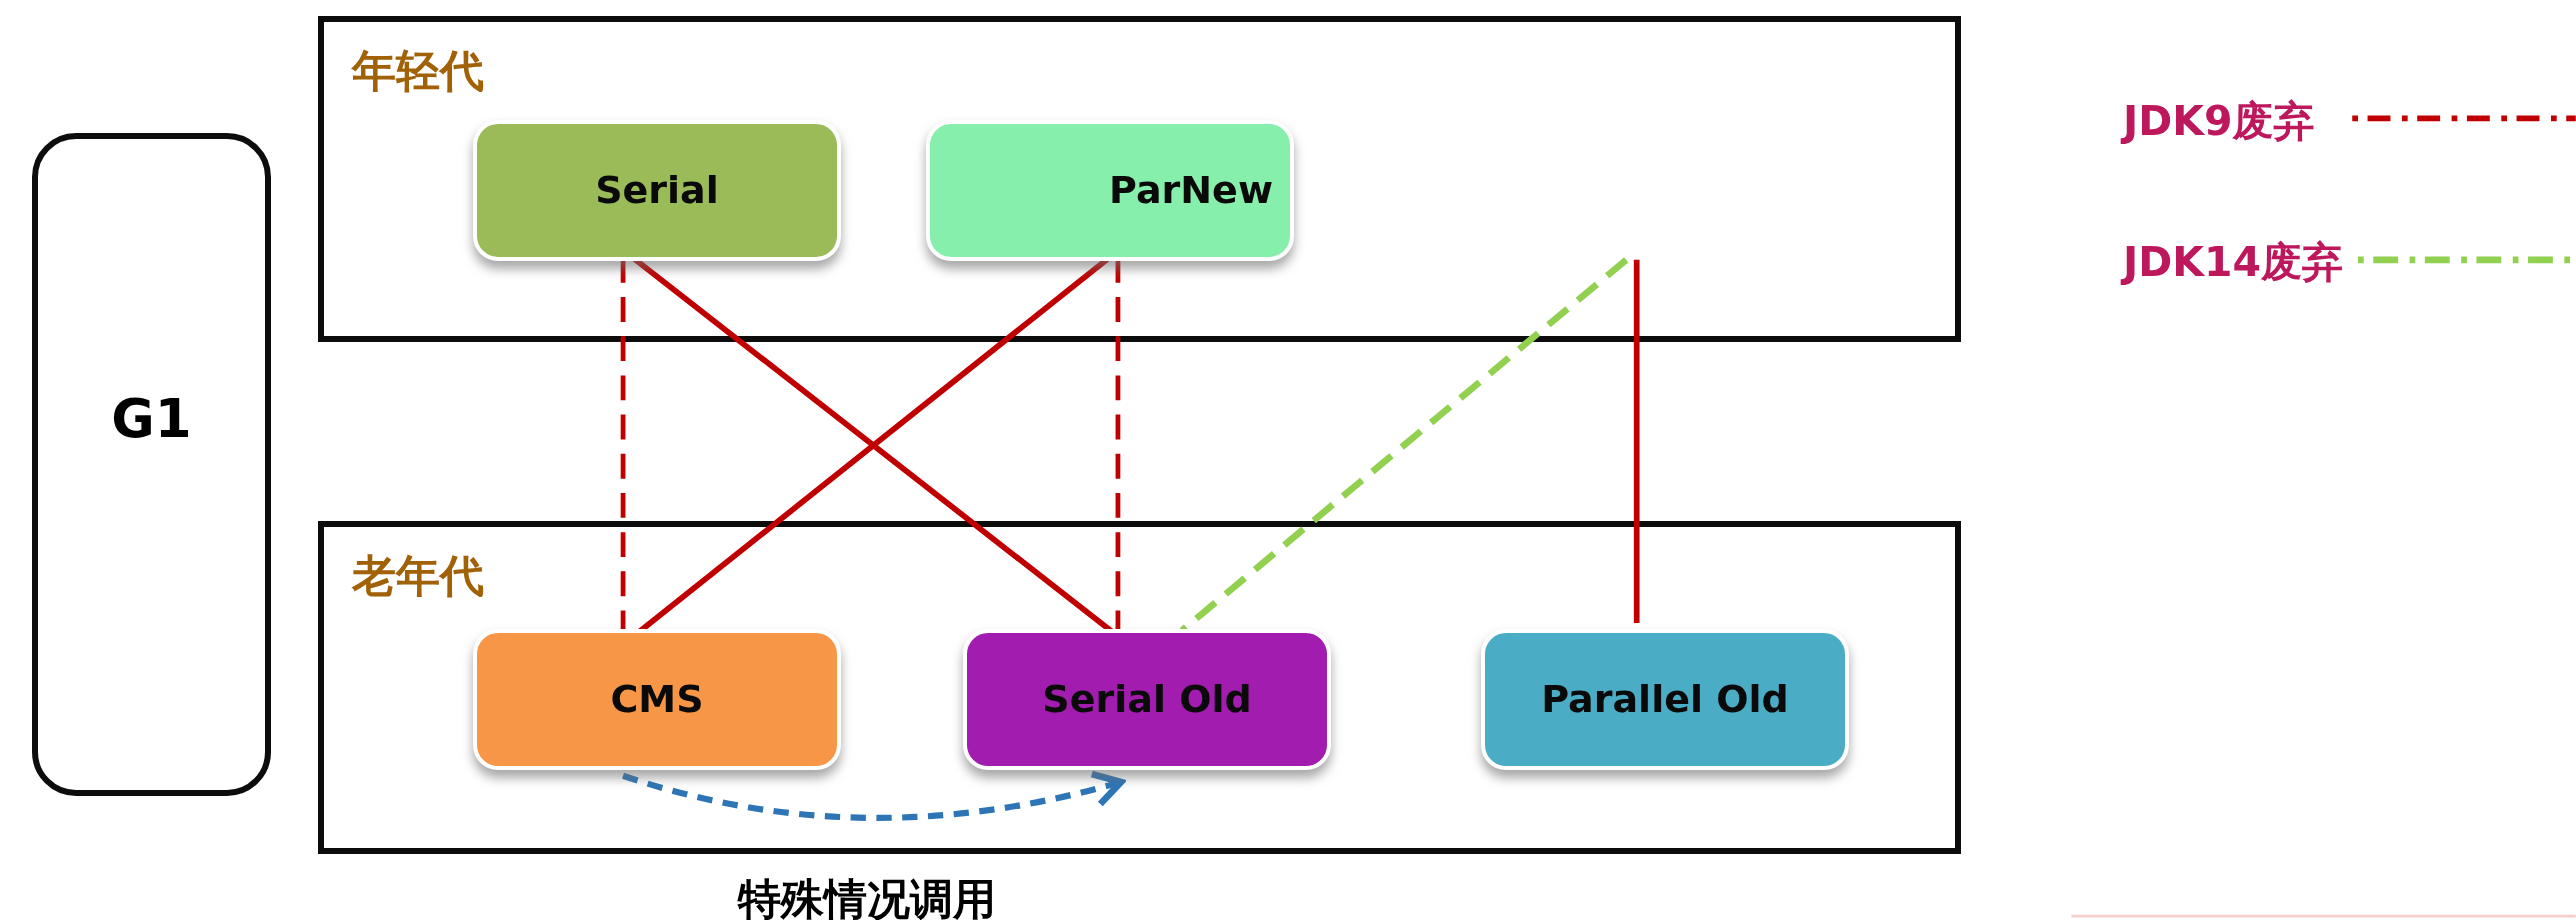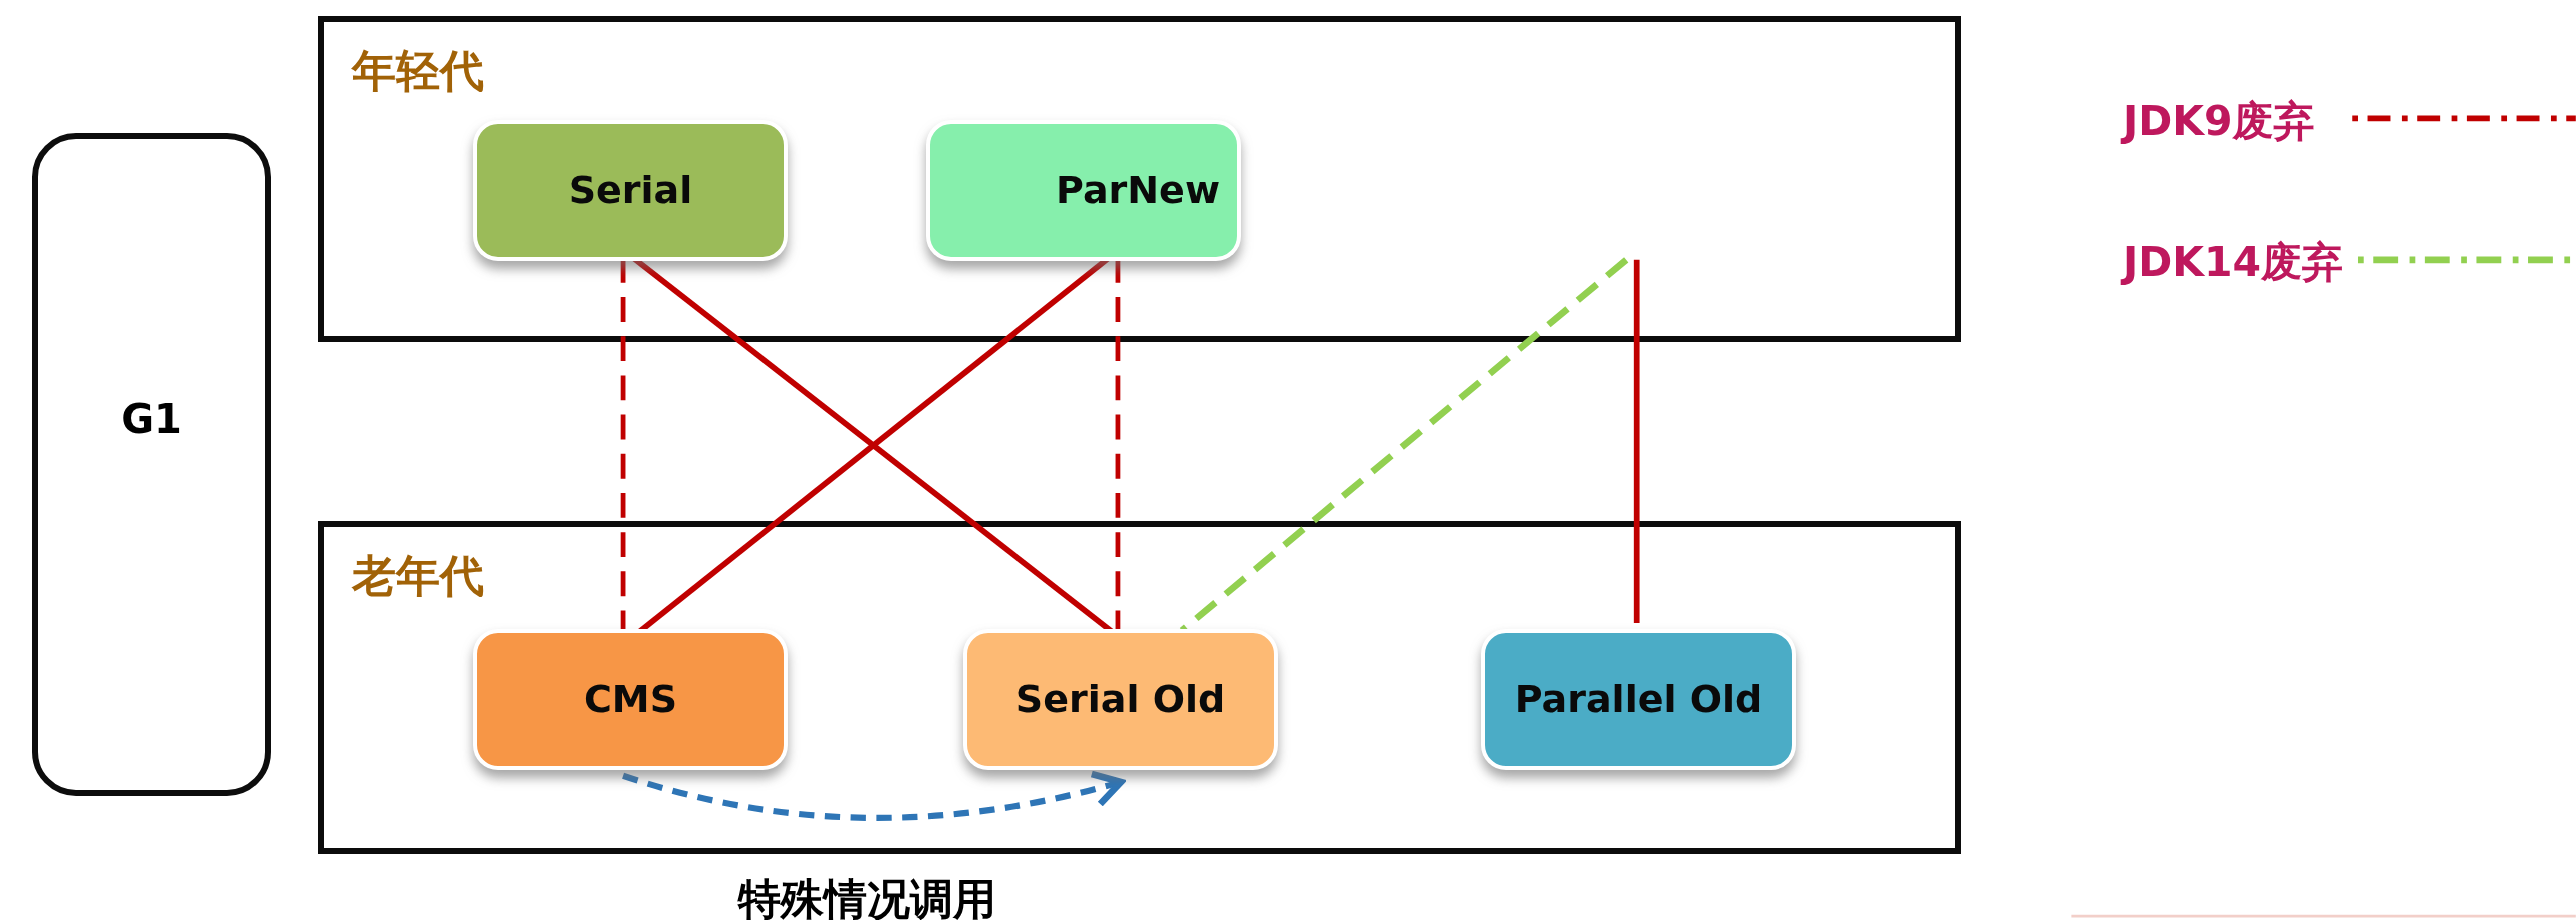--- a/index.html
+++ b/index.html
@@ -16,37 +16,37 @@
   .region-old{left:318px;top:521px;width:1643px;height:333px;}
   .region-label{
     position:absolute;left:28px;top:20px;font-size:44px;font-weight:bold;color:#a16207;
   }
   
   .g1-box{
     position:absolute;left:32px;top:133px;width:239px;height:663px;
     border:6.7px solid #0d0d0d;border-radius:44px;box-sizing:border-box;
     display:flex;align-items:center;justify-content:center;z-index:0;
   }
-  .g1-label{font-size:40px;font-weight:bold;color:#000;margin-bottom:92px;}
+  .g1-label{font-size:53px;font-weight:bold;color:#000;margin-bottom:92px;}
   
   .lines{position:absolute;left:0;top:0;z-index:1;}
   
   .collector{
-    position:absolute;width:315px;height:141px;box-sizing:border-box;
+    position:absolute;width:368px;height:141px;box-sizing:border-box;
     border:4.8px solid #ffffff;border-radius:25px;
     box-shadow:0 7.6px 10.5px rgba(110,110,110,.6);
     display:flex;align-items:center;justify-content:center;text-align:center;
     font-size:38px;font-weight:bold;color:#0a0a0a;line-height:1.15;z-index:2;
     padding:0 17px;
   }
   .c-serial{left:473px;top:120px;background:#9BBB59;}
   .c-parnew{left:926px;top:120px;background:#86efac;justify-content:flex-end;}
   .c-ps{left:1481px;top:120px;background:#4F81BD;}
   .c-cms{left:473px;top:629px;background:#F79646;}
-  .c-serialold{left:963px;top:629px;background:#fdba74;}
+  .c-serialold{left:963px;top:629px;background:#a21caf;}
   .c-parallelold{left:1481px;top:629px;background:#4BACC6;text-align:right;}
   
   .special-label{
     position:absolute;left:738px;top:871px;font-size:43px;font-weight:bold;color:#000;z-index:2;
   }
   
   .legend-label{
     position:absolute;font-size:41px;font-weight:bold;color:#be185d;z-index:2;white-space:nowrap;
   }
   .legend-1{left:2123px;top:94px;}

